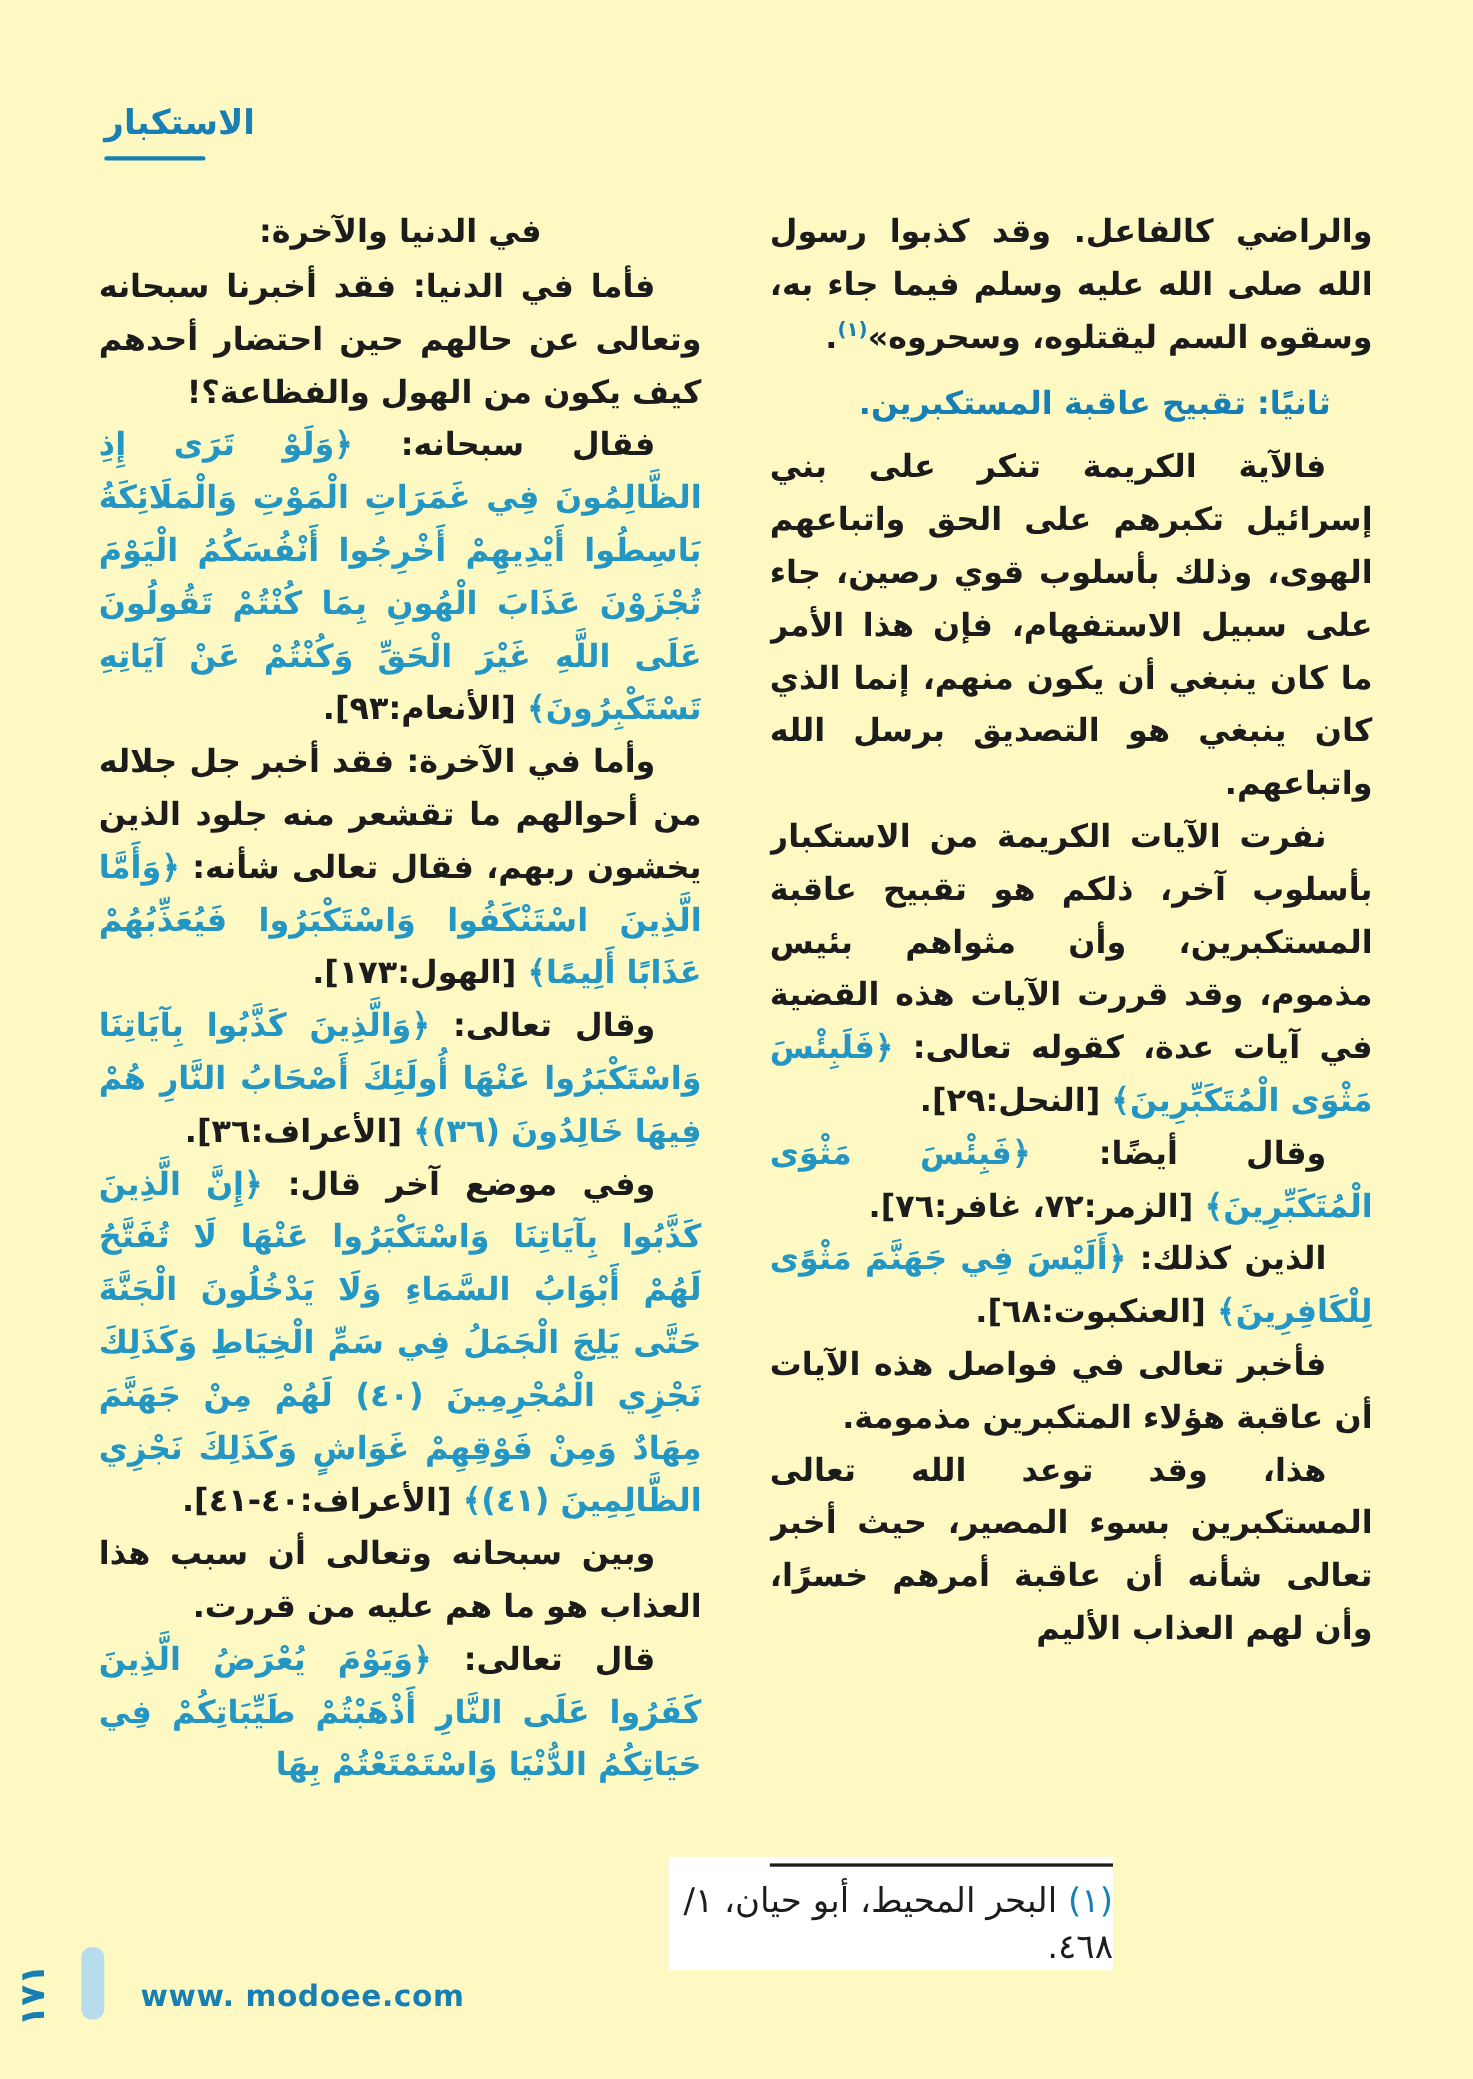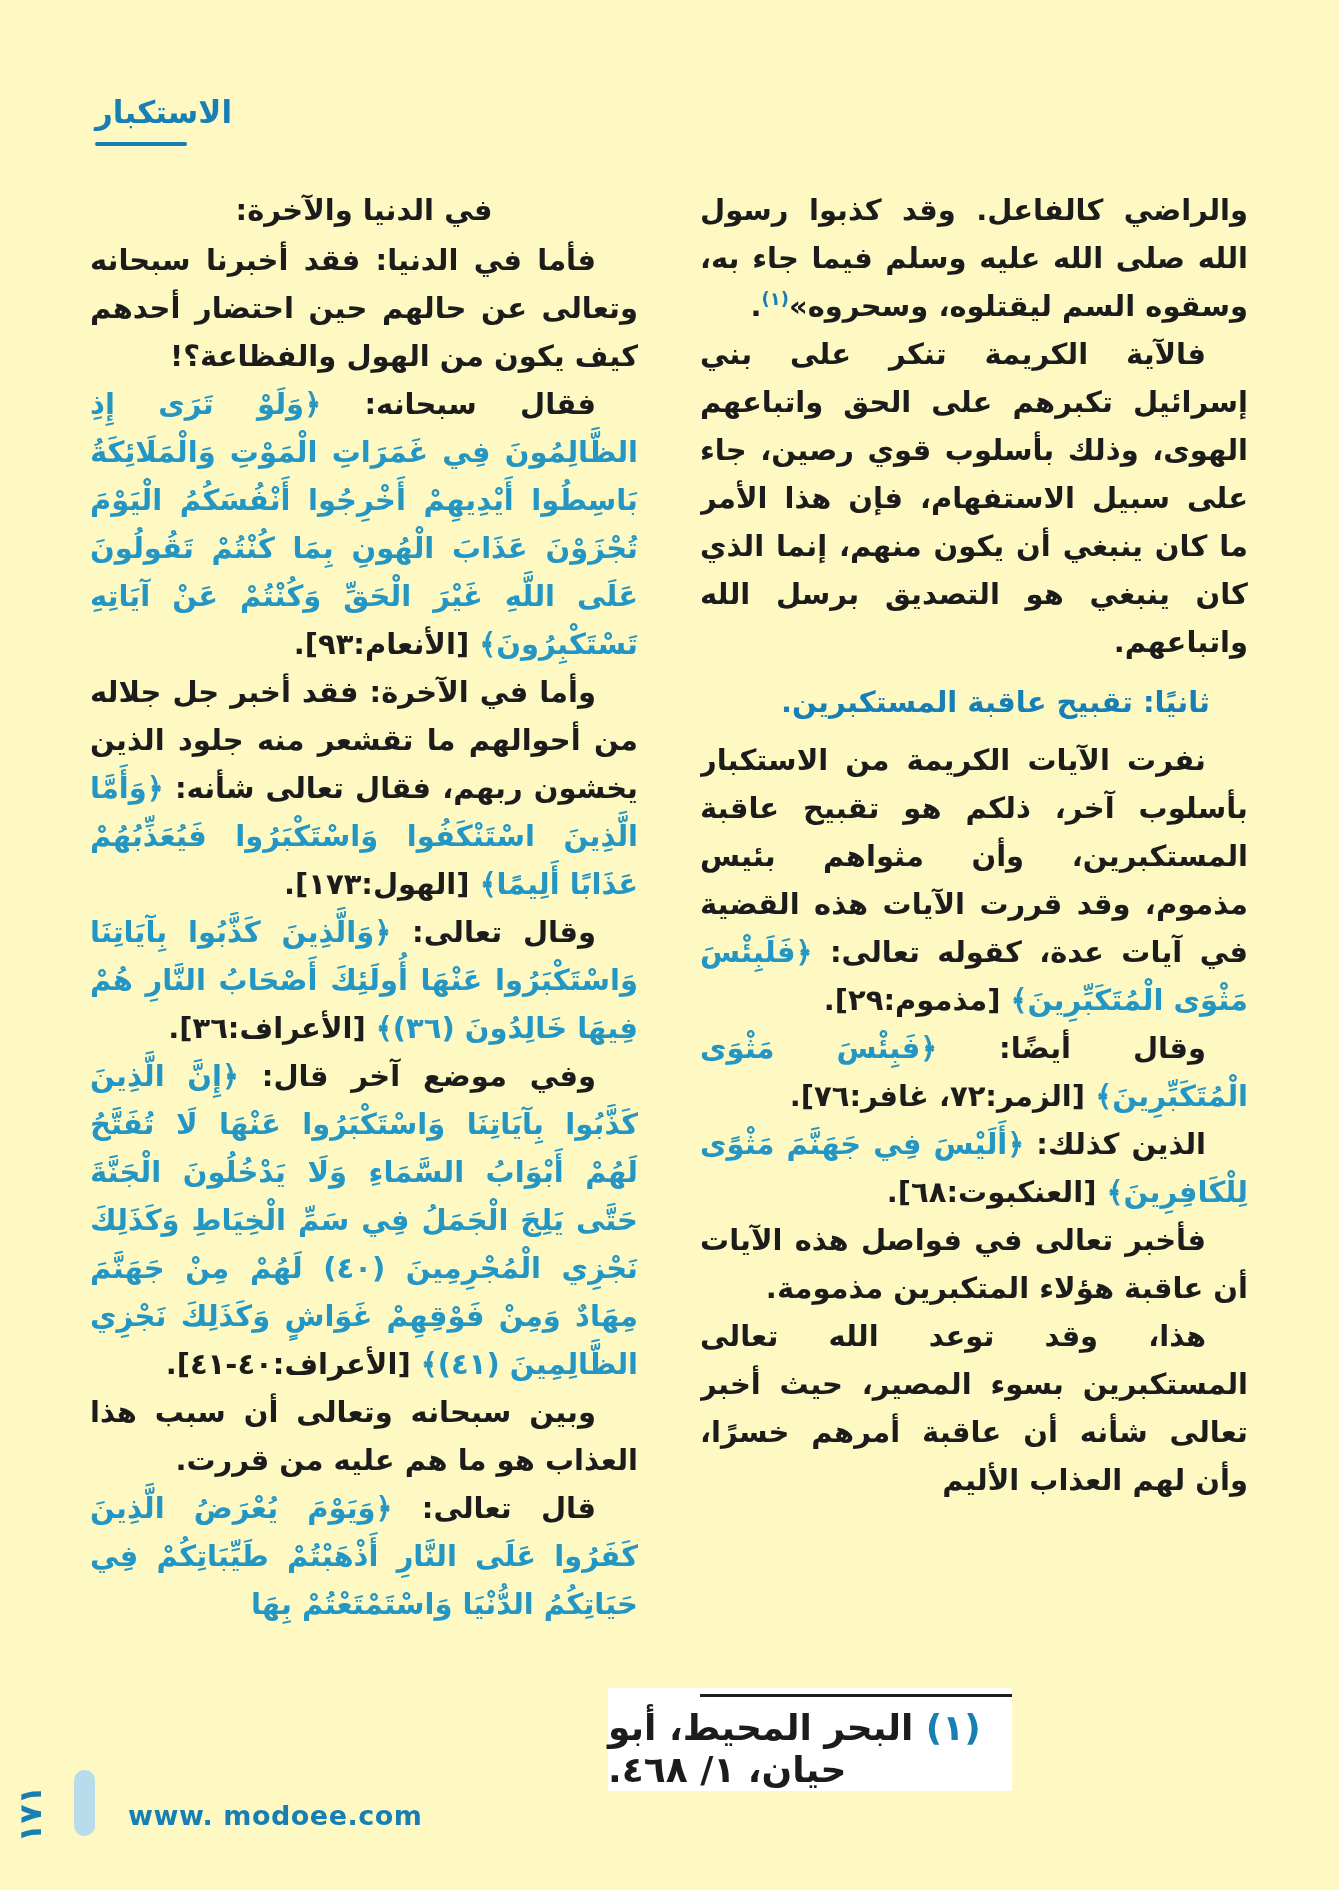--- a/index.html
+++ b/index.html
@@ -72,23 +72,23 @@
     width:404px;
     background:#ffffff;
     direction:rtl;
     padding-top:6px;
   }
   .footnote-rule{
     width:312px;height:3px;background:#1d1d1d;
     margin-bottom:10px;
   }
   .footnote-text{
-    font-size:36px;line-height:42px;font-weight:700;
+    font-size:31px;line-height:42px;font-weight:400;
     color:var(--body);
-    text-align:left;direction:rtl;
+    text-align:right;direction:rtl;
   }
   .fn-marker{color:var(--accent);}
   
   .page-number{
     position:absolute;left:-8px;top:1776px;
     width:76px;height:76px;
     display:flex;align-items:center;justify-content:center;
     transform:rotate(-90deg);
     color:var(--accent);
     font-size:31px;font-weight:bold;
@@ -112,23 +112,23 @@
 <body>
 
 <div class="page">
 
   <div class="header-title">الاستكبار</div>
   <div class="header-rule"></div>
 
   <main class="columns">
     <section class="col">
         <p class="para flush"><span class="seg-text">والراضي كالفاعل. وقد كذبوا رسول الله صلى الله عليه وسلم فيما جاء به، وسقوه السم ليقتلوه، وسحروه»</span><span class="seg-sup">(١)</span><span class="seg-text">.</span></p>
+        <p class="para heading"><span class="seg-heading">ثانيًا: تقبيح عاقبة المستكبرين.</span></p>
         <p class="para indent"><span class="seg-text">فالآية الكريمة تنكر على بني إسرائيل تكبرهم على الحق واتباعهم الهوى، وذلك بأسلوب قوي رصين، جاء على سبيل الاستفهام، فإن هذا الأمر ما كان ينبغي أن يكون منهم، إنما الذي كان ينبغي هو التصديق برسل الله واتباعهم.</span></p>
-        <p class="para heading"><span class="seg-heading">ثانيًا: تقبيح عاقبة المستكبرين.</span></p>
-        <p class="para indent"><span class="seg-text">نفرت الآيات الكريمة من الاستكبار بأسلوب آخر، ذلكم هو تقبيح عاقبة المستكبرين، وأن مثواهم بئيس مذموم، وقد قررت الآيات هذه القضية في آيات عدة، كقوله تعالى: </span><span class="seg-quran">﴿فَلَبِئْسَ مَثْوَى الْمُتَكَبِّرِينَ﴾</span><span class="seg-ref"> [مذموم:٢٩].</span></p>
+        <p class="para indent"><span class="seg-text">نفرت الآيات الكريمة من الاستكبار بأسلوب آخر، ذلكم هو تقبيح عاقبة المستكبرين، وأن مثواهم بئيس مذموم، وقد قررت الآيات هذه القضية في آيات عدة، كقوله تعالى: </span><span class="seg-quran">﴿فَلَبِئْسَ مَثْوَى الْمُتَكَبِّرِينَ﴾</span><span class="seg-ref"> [النحل:٢٩].</span></p>
         <p class="para indent"><span class="seg-text">وقال أيضًا: </span><span class="seg-quran">﴿فَبِئْسَ مَثْوَى الْمُتَكَبِّرِينَ﴾</span><span class="seg-ref"> [الزمر:٧٢، غافر:٧٦].</span></p>
         <p class="para indent"><span class="seg-text">الذين كذلك: </span><span class="seg-quran">﴿أَلَيْسَ فِي جَهَنَّمَ مَثْوًى لِلْكَافِرِينَ﴾</span><span class="seg-ref"> [العنكبوت:٦٨].</span></p>
         <p class="para indent"><span class="seg-text">فأخبر تعالى في فواصل هذه الآيات أن عاقبة هؤلاء المتكبرين مذمومة.</span></p>
         <p class="para indent"><span class="seg-text">هذا، وقد توعد الله تعالى المستكبرين بسوء المصير، حيث أخبر تعالى شأنه أن عاقبة أمرهم خسرًا، وأن لهم العذاب الأليم</span></p>
       </section>
     <section class="col">
         <p class="para subheading"><span class="seg-text">في الدنيا والآخرة:</span></p>
         <p class="para indent"><span class="seg-text">فأما في الدنيا: فقد أخبرنا سبحانه وتعالى عن حالهم حين احتضار أحدهم كيف يكون من الهول والفظاعة؟!</span></p>
         <p class="para indent"><span class="seg-text">فقال سبحانه: </span><span class="seg-quran">﴿وَلَوْ تَرَى إِذِ الظَّالِمُونَ فِي غَمَرَاتِ الْمَوْتِ وَالْمَلَائِكَةُ بَاسِطُوا أَيْدِيهِمْ أَخْرِجُوا أَنْفُسَكُمُ الْيَوْمَ تُجْزَوْنَ عَذَابَ الْهُونِ بِمَا كُنْتُمْ تَقُولُونَ عَلَى اللَّهِ غَيْرَ الْحَقِّ وَكُنْتُمْ عَنْ آيَاتِهِ تَسْتَكْبِرُونَ﴾</span><span class="seg-ref"> [الأنعام:٩٣].</span></p>
         <p class="para indent"><span class="seg-text">وأما في الآخرة: فقد أخبر جل جلاله من أحوالهم ما تقشعر منه جلود الذين يخشون ربهم، فقال تعالى شأنه: </span><span class="seg-quran">﴿وَأَمَّا الَّذِينَ اسْتَنْكَفُوا وَاسْتَكْبَرُوا فَيُعَذِّبُهُمْ عَذَابًا أَلِيمًا﴾</span><span class="seg-ref"> [الهول:١٧٣].</span></p>

